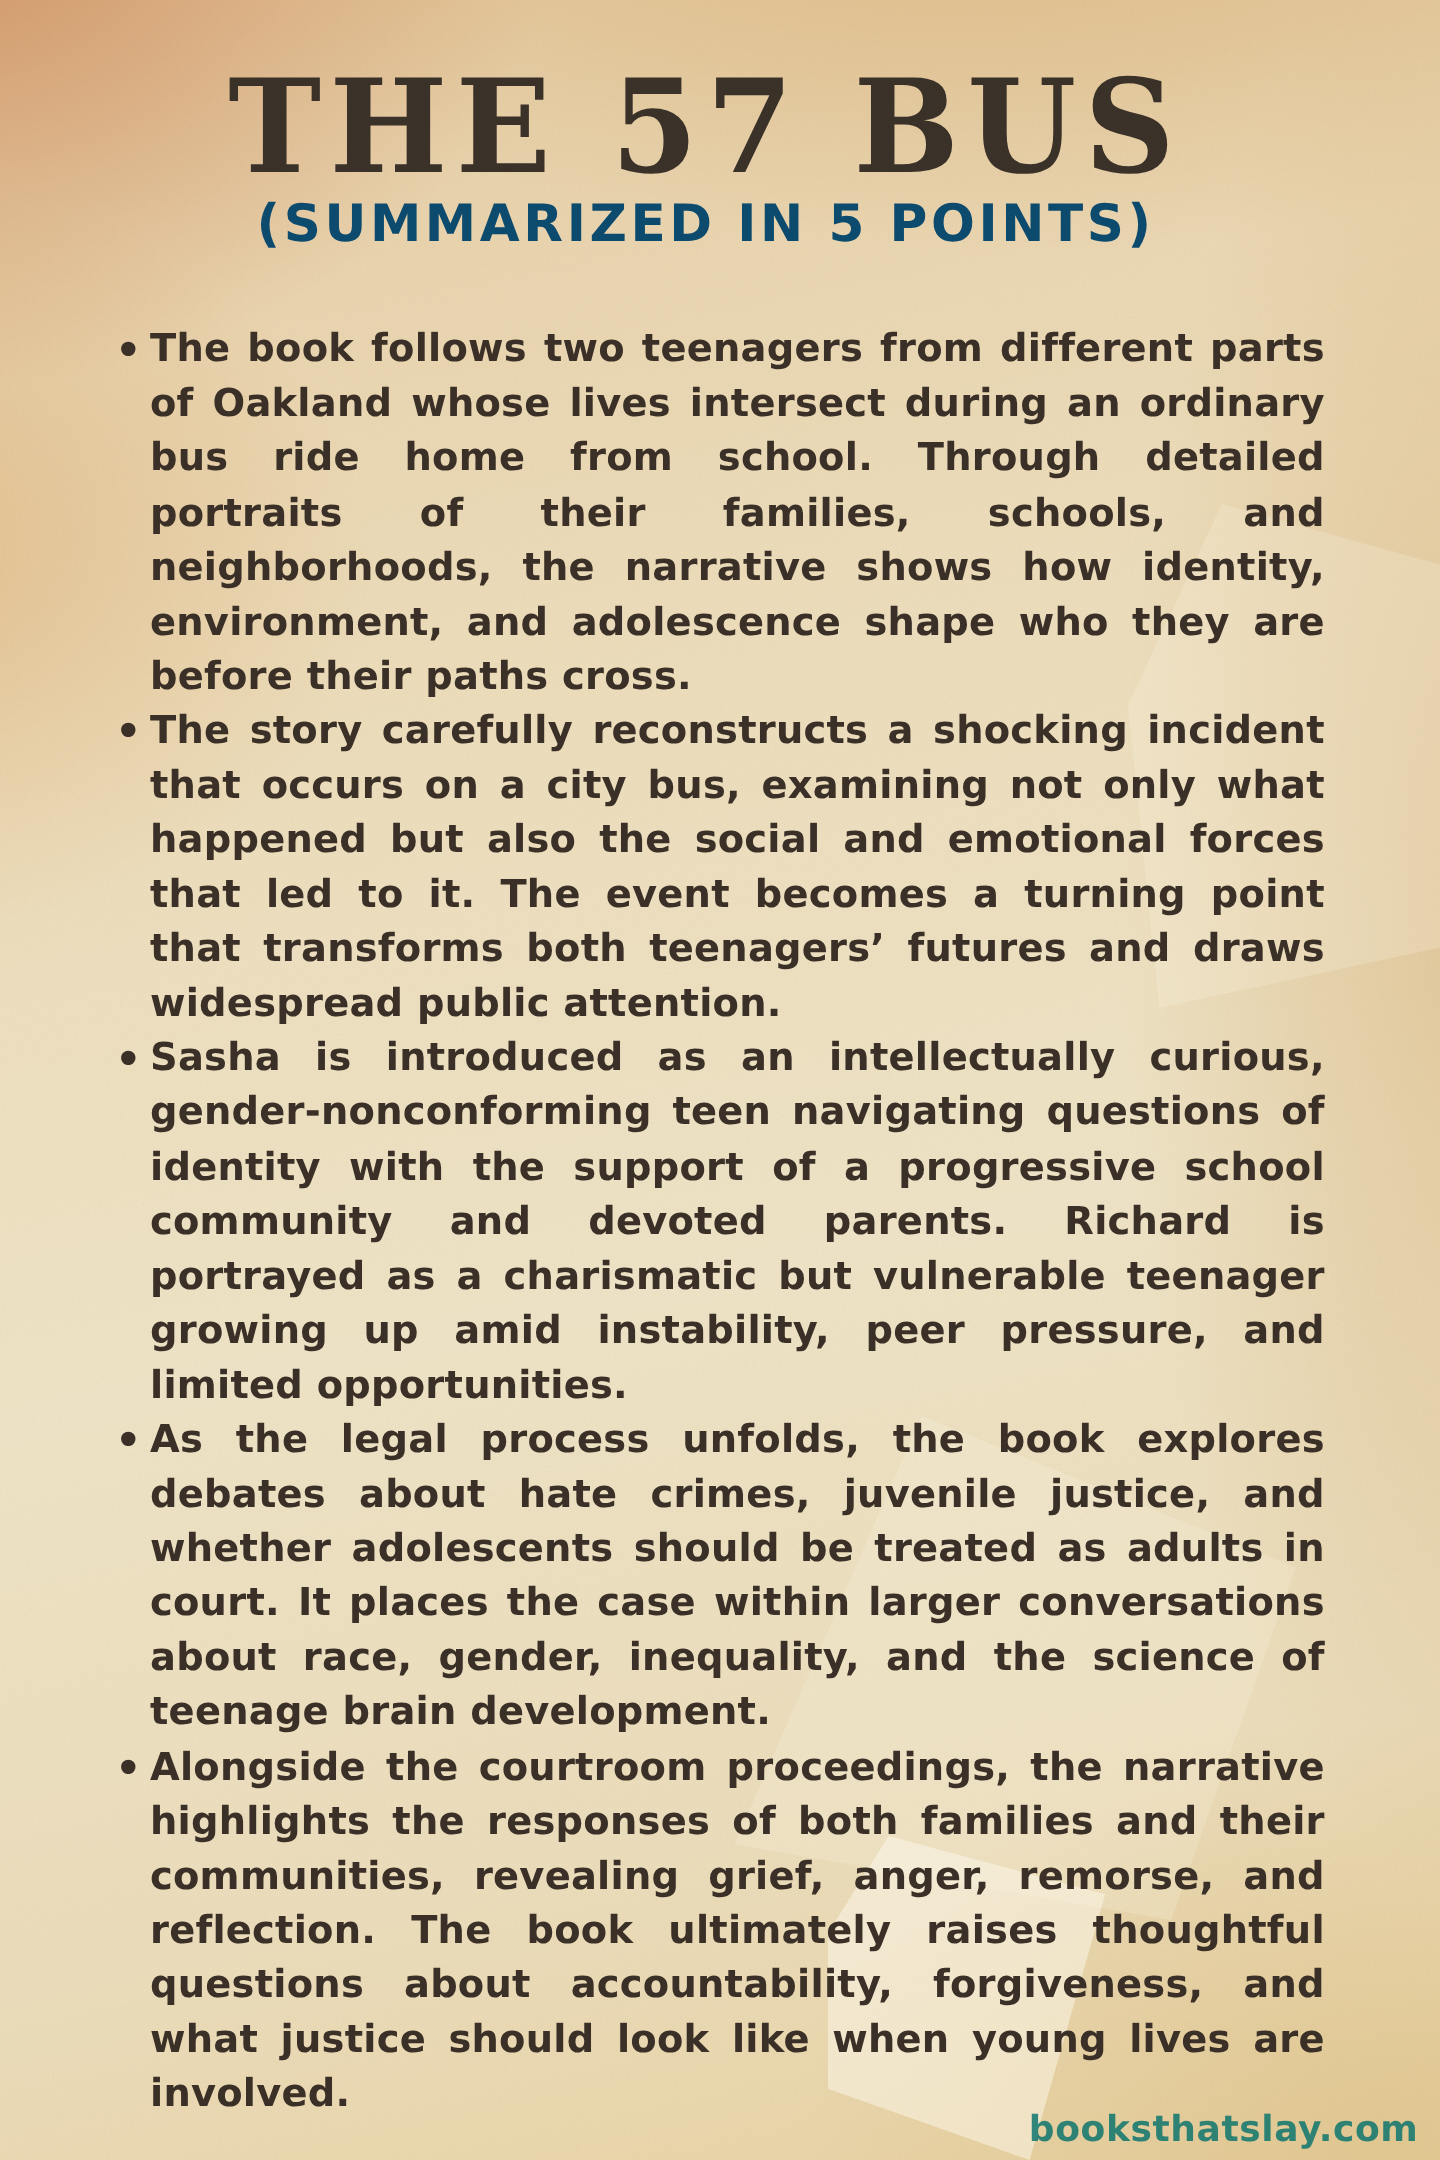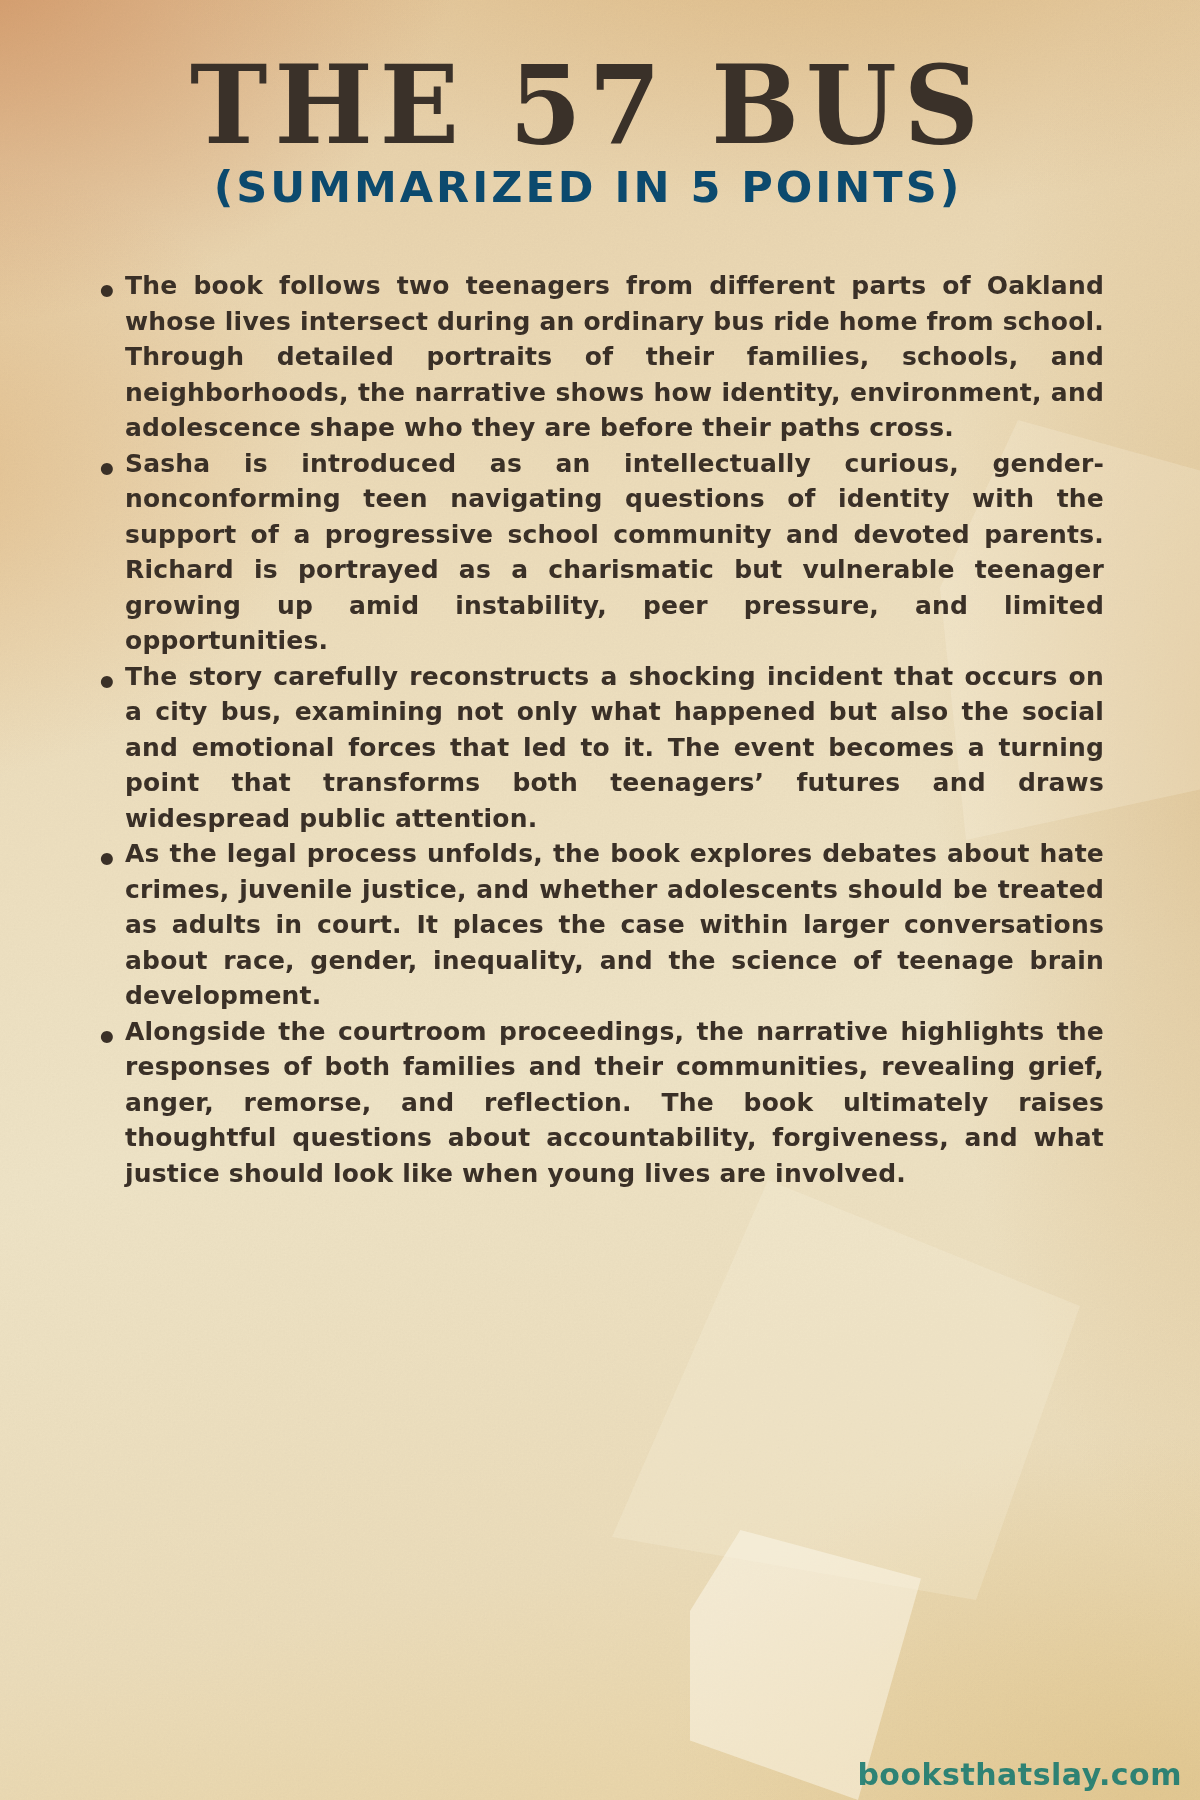--- a/index.html
+++ b/index.html
@@ -67,21 +67,21 @@
     color: #0c4a6e;
   }
   .points {
     list-style: none;
     margin-top: 56px;
     color: #3a3027;
   }
   .points li {
     position: relative;
     padding-left: 53px;
-    font-size: 25px;
+    font-size: 32px;
     font-weight: 700;
     line-height: 1.42;
     text-align: justify;
     letter-spacing: 0.2px;
   }
   .points li::before {
     content: "\2022";
     position: absolute;
     left: 24px; top: 0;
     font-size: 34px;
@@ -117,20 +117,20 @@
 <div class="patch patch-3"></div>
 
 <div class="page">
   <div class="header">
     <h1 class="title">THE 57 BUS</h1>
     <h2 class="subtitle">(SUMMARIZED IN 5 POINTS)</h2>
   </div>
 
   <ul class="points">
     <li>The book follows two teenagers from different parts of Oakland whose lives intersect during an ordinary bus ride home from school. Through detailed portraits of their families, schools, and neighborhoods, the narrative shows how identity, environment, and adolescence shape who they are before their paths cross.</li>
+    <li>The story carefully reconstructs a shocking incident that occurs on a city bus, examining not only what happened but also the social and emotional forces that led to it. The event becomes a turning point that transforms both teenagers’ futures and draws widespread public attention.</li>
     <li>Sasha is introduced as an intellectually curious, gender-nonconforming teen navigating questions of identity with the support of a progressive school community and devoted parents. Richard is portrayed as a charismatic but vulnerable teenager growing up amid instability, peer pressure, and limited opportunities.</li>
-    <li>The story carefully reconstructs a shocking incident that occurs on a city bus, examining not only what happened but also the social and emotional forces that led to it. The event becomes a turning point that transforms both teenagers’ futures and draws widespread public attention.</li>
     <li>As the legal process unfolds, the book explores debates about hate crimes, juvenile justice, and whether adolescents should be treated as adults in court. It places the case within larger conversations about race, gender, inequality, and the science of teenage brain development.</li>
     <li>Alongside the courtroom proceedings, the narrative highlights the responses of both families and their communities, revealing grief, anger, remorse, and reflection. The book ultimately raises thoughtful questions about accountability, forgiveness, and what justice should look like when young lives are involved.</li>
   </ul>
 </div>
 
 <div class="watermark">booksthatslay.com</div>
 
 </body></html>

